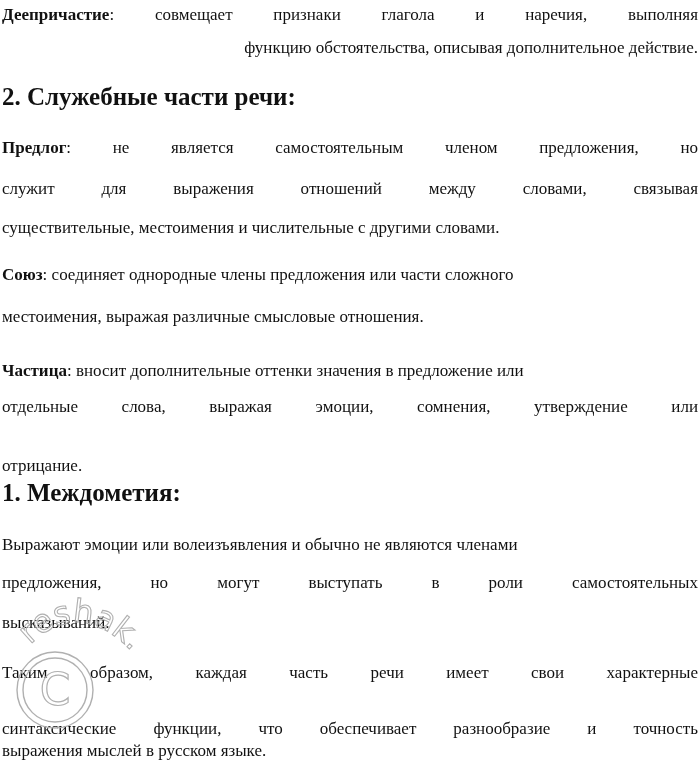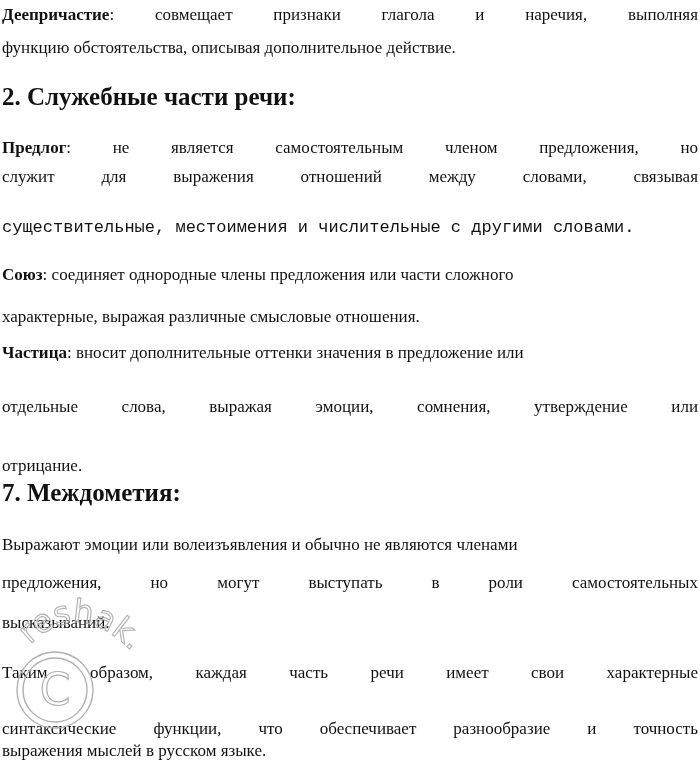--- a/index.html
+++ b/index.html
@@ -46,36 +46,36 @@
       height: 150px;
       pointer-events: none;
     }
   </style>
 </head>
 <body>
 
 <div class="page">
 
   <div class="line justify" style="top:0px;"><span class="bold">Деепричастие</span><span>: совмещает признаки глагола и наречия, выполняя</span></div>
-  <div class="line" style="top:33px;">функцию обстоятельства, описывая дополнительное действие.</div>
+  <div class="line" style="top:33px;text-align:right;">функцию обстоятельства, описывая дополнительное действие.</div>
 
   <div class="line heading" style="top:82px;">2. Служебные части речи:</div>
 
   <div class="line justify" style="top:133px;"><span class="bold">Предлог</span><span>: не является самостоятельным членом предложения, но</span></div>
-  <div class="line justify" style="top:162px;">служит для выражения отношений между словами, связывая</div>
-  <div class="line" style="top:213px;font-family:Liberation Mono, monospace;">существительные, местоимения и числительные с другими словами.</div>
+  <div class="line justify" style="top:174px;">служит для выражения отношений между словами, связывая</div>
+  <div class="line" style="top:213px;">существительные, местоимения и числительные с другими словами.</div>
 
   <div class="line" style="top:260px;"><span class="bold">Союз</span><span>: соединяет однородные члены предложения или части сложного</span></div>
-  <div class="line" style="top:302px;">характерные, выражая различные смысловые отношения.</div>
+  <div class="line" style="top:302px;">местоимения, выражая различные смысловые отношения.</div>
 
-  <div class="line" style="top:338px;"><span class="bold">Частица</span><span>: вносит дополнительные оттенки значения в предложение или</span></div>
+  <div class="line" style="top:356px;"><span class="bold">Частица</span><span>: вносит дополнительные оттенки значения в предложение или</span></div>
   <div class="line justify" style="top:392px;">отдельные слова, выражая эмоции, сомнения, утверждение или</div>
   <div class="line" style="top:431px;margin-top:20px;">отрицание.</div>
 
-  <div class="line heading" style="top:478px;">7. Междометия:</div>
+  <div class="line heading" style="top:478px;">1. Междометия:</div>
 
   <div class="line" style="top:530px;">Выражают эмоции или волеизъявления и обычно не являются членами</div>
   <div class="line justify" style="top:568px;font-family:Liberation Serif, serif;">предложения, но могут выступать в роли самостоятельных</div>
   <div class="line" style="top:608px;">высказываний.</div>
 
   <div class="line justify" style="top:658px;">Таким образом, каждая часть речи имеет свои характерные</div>
   <div class="line justify" style="top:714px;">синтаксические функции, что обеспечивает разнообразие и точность</div>
   <div class="line" style="top:736px;">выражения мыслей в русском языке.</div>
 
 </div>

